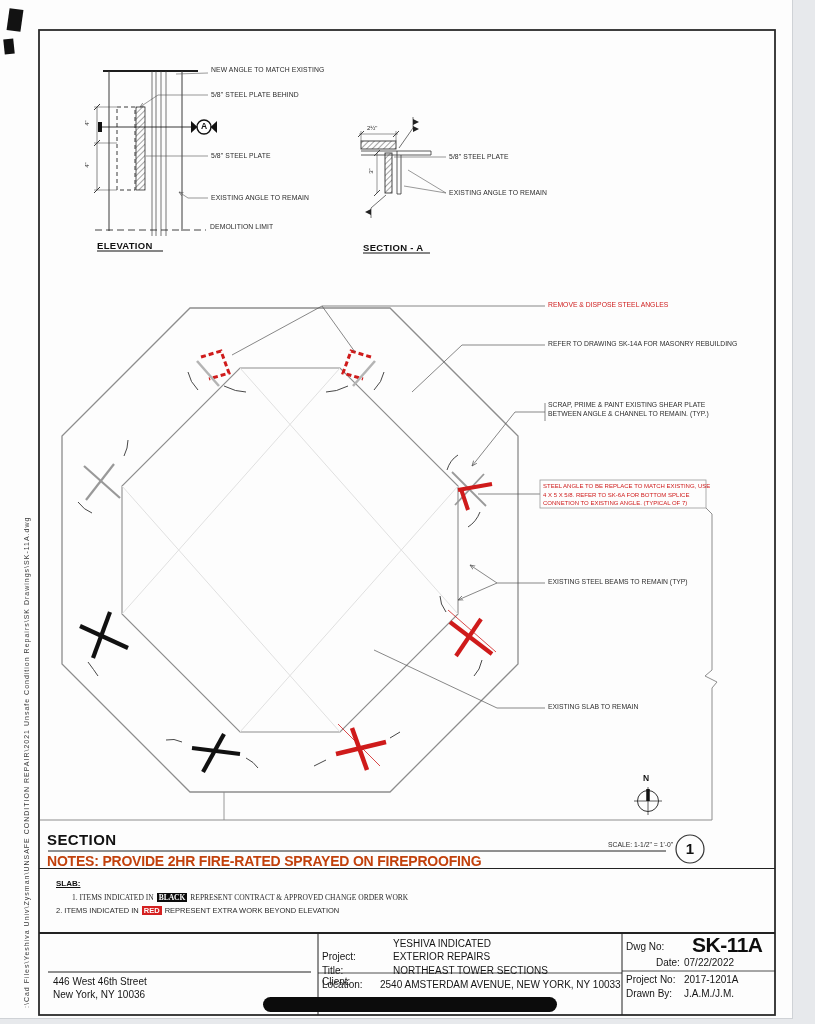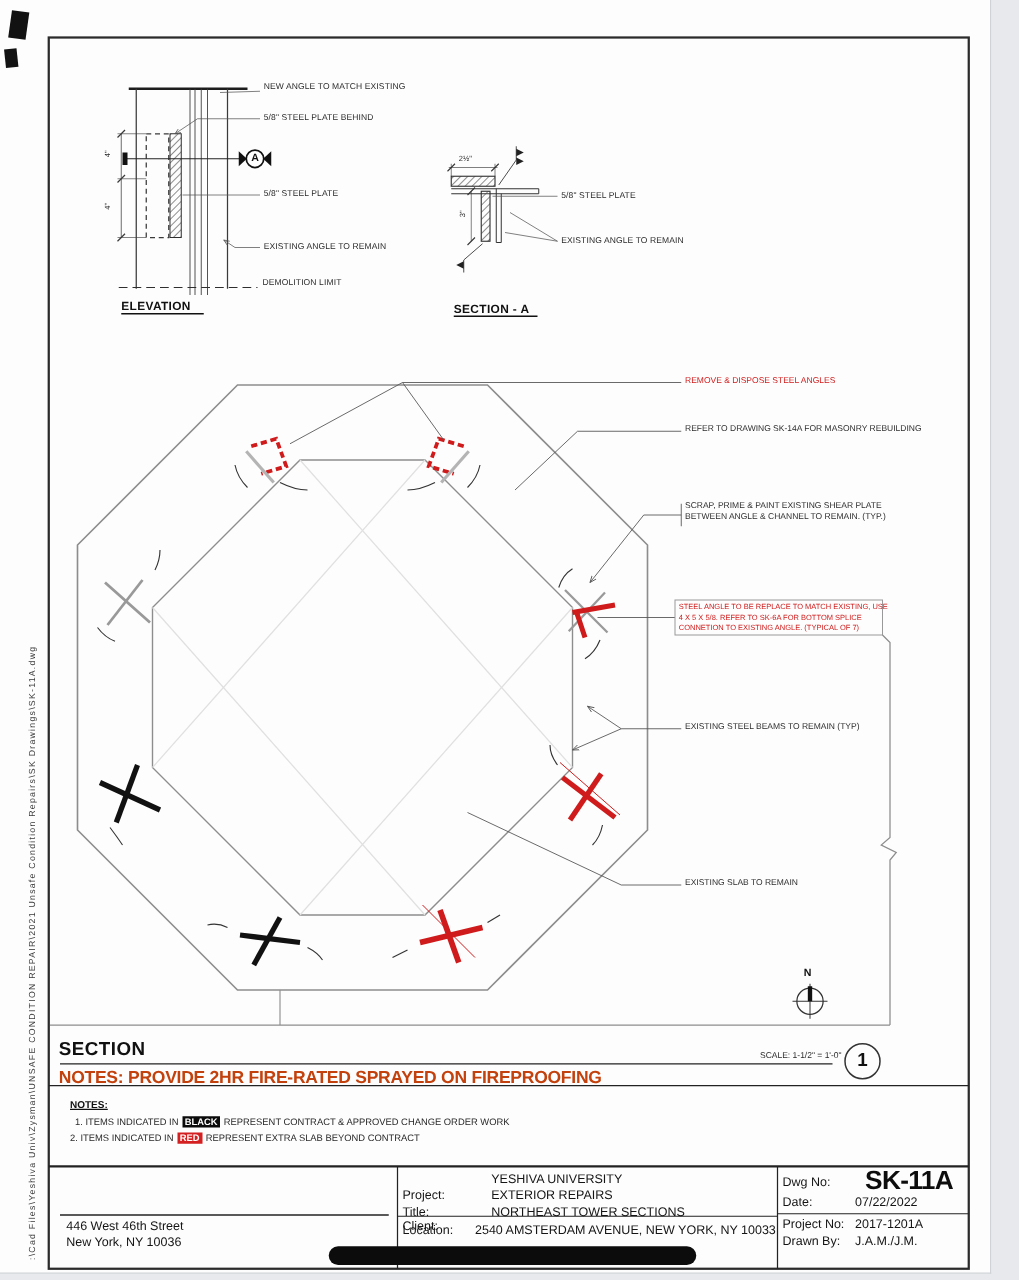--- a/index.html
+++ b/index.html
@@ -279,42 +279,42 @@
   </div>
   <div class="abs ann" style="left:548px;top:578px;">EXISTING STEEL BEAMS TO REMAIN (TYP)</div>
   <div class="abs ann" style="left:548px;top:703px;">EXISTING SLAB TO REMAIN</div>
   <div class="abs north-n" style="left:643px;top:773px;">N</div>
 
   <div class="abs sec-title" style="left:47px;top:831px;">SECTION</div>
   <div class="abs scale-txt" style="left:608px;top:841px;">SCALE: 1-1/2" = 1'-0"</div>
   <div class="abs circle-num" style="left:681px;top:840px;">1</div>
   <div class="abs fire-note" style="left:47px;top:853px;">NOTES: PROVIDE 2HR FIRE-RATED SPRAYED ON FIREPROOFING</div>
 
-  <div class="abs notes-head" style="left:56px;top:879px;">NOTES:</div>
-  <div class="abs note-line" style="left:60px;top:893px;">
+  <div class="abs notes-head" style="left:56px;top:879px;">SLAB:</div>
+  <div class="abs note-line" style="left:72px;top:893px;font-family:Liberation Serif, serif;">
     <span>1. ITEMS INDICATED IN</span><span class="hl-black">BLACK</span><span>REPRESENT CONTRACT &amp; APPROVED CHANGE ORDER WORK</span>
   </div>
   <div class="abs note-line" style="left:56px;top:906px;">
-    <span>2. ITEMS INDICATED IN</span><span class="hl-red">RED</span><span>REPRESENT EXTRA SLAB BEYOND CONTRACT</span>
+    <span>2. ITEMS INDICATED IN</span><span class="hl-red">RED</span><span>REPRESENT EXTRA WORK BEYOND ELEVATION</span>
   </div>
 
   <div class="abs tb" style="left:53px;top:976px;">446 West 46th Street</div>
   <div class="abs tb" style="left:53px;top:989px;">New York, NY 10036</div>
 
   <div class="abs tb-label" style="left:322px;top:938px;margin-top:38px;">Client:</div>
-  <div class="abs tb" style="left:393px;top:938px;">YESHIVA UNIVERSITY</div>
+  <div class="abs tb" style="left:393px;top:938px;">YESHIVA INDICATED</div>
   <div class="abs tb-label" style="left:322px;top:951px;">Project:</div>
   <div class="abs tb" style="left:393px;top:951px;">EXTERIOR REPAIRS</div>
   <div class="abs tb-label" style="left:322px;top:965px;">Title:</div>
   <div class="abs tb" style="left:393px;top:965px;text-align:center;">NORTHEAST TOWER SECTIONS</div>
   <div class="abs tb-label" style="left:322px;top:979px;">Location:</div>
   <div class="abs tb" style="left:380px;top:979px;">2540 AMSTERDAM AVENUE, NEW YORK, NY 10033</div>
 
   <div class="abs tb-label" style="left:626px;top:941px;">Dwg No:</div>
   <div class="abs dwgno" style="left:682px;top:933px;">SK-11A</div>
-  <div class="abs tb-label" style="left:626px;top:957px;">Date:</div>
+  <div class="abs tb-label" style="left:656px;top:957px;">Date:</div>
   <div class="abs tb" style="left:684px;top:957px;">07/22/2022</div>
   <div class="abs tb-label" style="left:626px;top:974px;">Project No:</div>
   <div class="abs tb" style="left:684px;top:974px;">2017-1201A</div>
   <div class="abs tb-label" style="left:626px;top:988px;">Drawn By:</div>
   <div class="abs tb" style="left:684px;top:988px;">J.A.M./J.M.</div>
 
 </div>
 
 </body></html>

